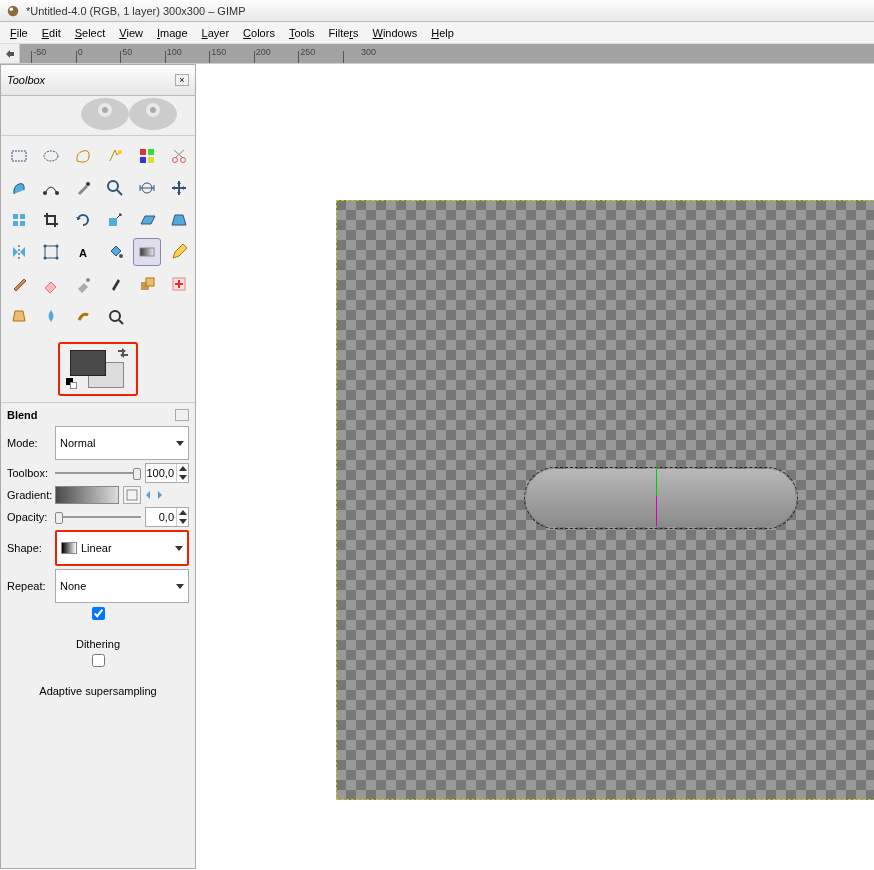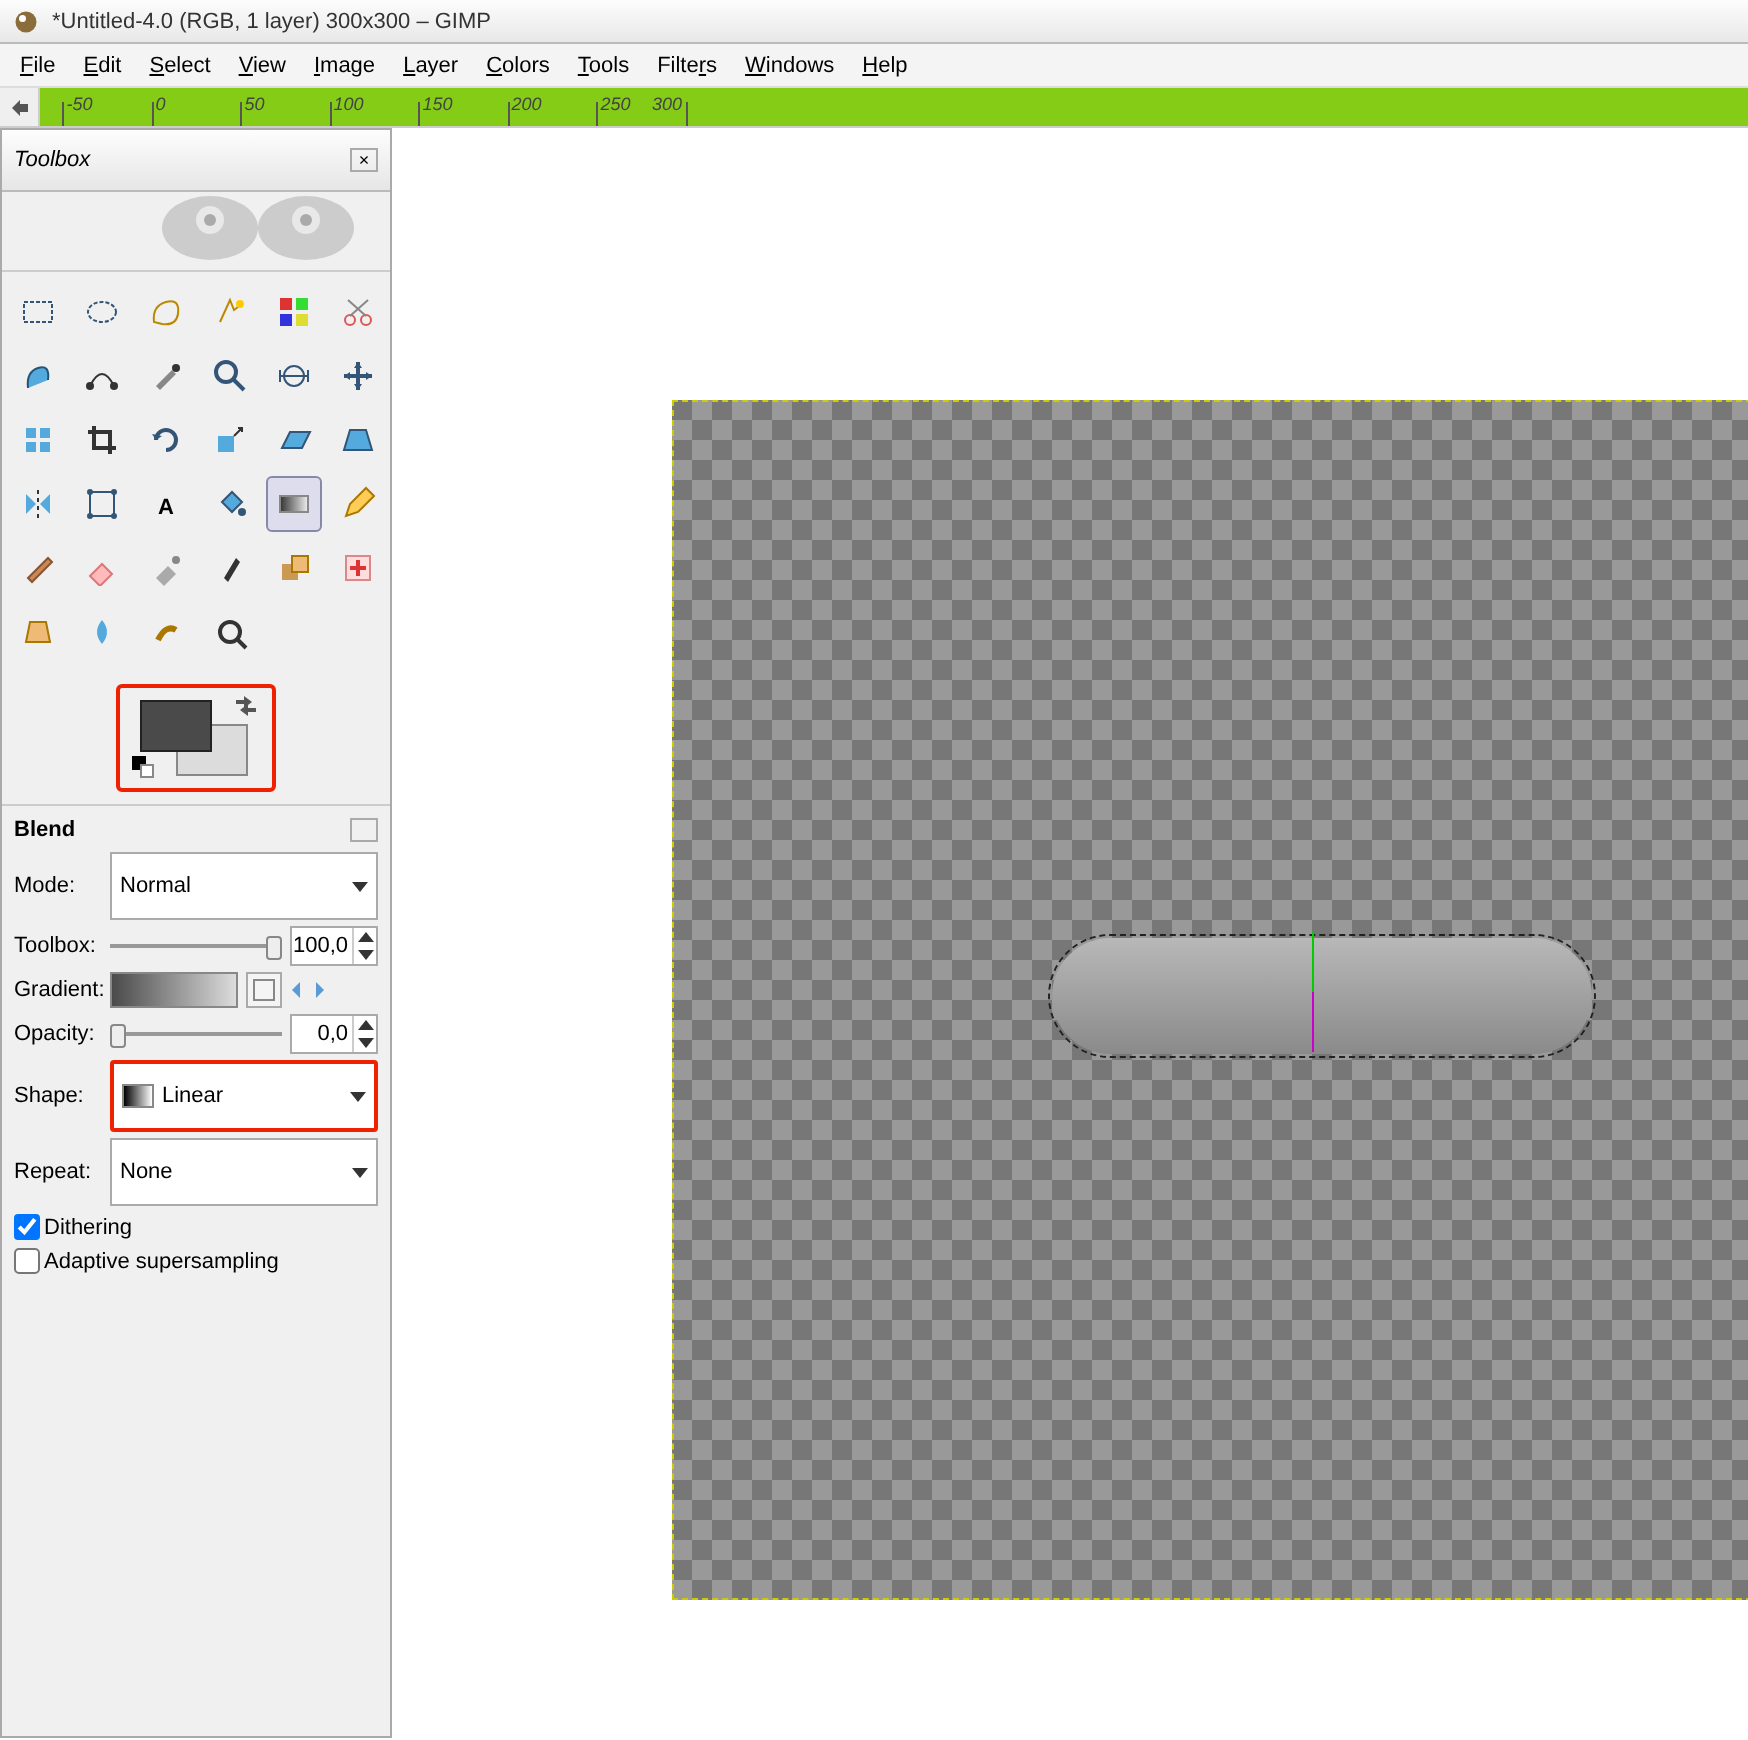--- a/index.html
+++ b/index.html
@@ -9,21 +9,21 @@
 .titlebar .icon { width: 14px; height: 14px; margin-right: 6px; display:inline-block; }
 .titlebar .title { color: #333; }
 
 .menubar { height: 22px; background: #f4f4f4; border-bottom: 1px solid #ddd; display: flex; align-items: center; padding: 0 4px; gap: 2px;}
 .menubar .mi { padding: 2px 6px; cursor: default; }
 .menubar .mi .ul { text-decoration: underline; }
 
 .ruler-row { height: 20px; display:flex; border-bottom:1px solid #ccc; background:#efefef;}
 .ruler-corner { width:20px; height:20px; border-right:1px solid #ccc; display:flex; align-items:center; justify-content:center; }
 .ruler-corner svg{width:10px;height:10px;}
-.ruler-h { flex:1; position:relative; overflow:hidden; background:#84cc16;font-style:italic;}
+.ruler-h { flex:1; position:relative; overflow:hidden; background:#a3a3a3;}
 .tick { position:absolute; bottom:0; width:1px; background:#555;}
 .tick.major{height:12px;}
 .ticklabel{position:absolute; bottom:6px; font-size:9px; color:#444; transform:translateX(2px);}
 
 .main { position:absolute; top:64px; left:0; right:0; bottom:0; display:flex; }
 
 
 .toolbox { width:196px; border:1px solid #aaa; background:#f0f0f0; display:flex; flex-direction:column; height:805px; position:relative; }
 .toolbox-titlebar { height:31px; background:linear-gradient(#fdfdfd,#e6e6e6); border-bottom:1px solid #bbb; display:flex; align-items:center; padding:0 6px; justify-content:space-between;}
 .toolbox-title { font-style:italic; }
@@ -52,21 +52,21 @@
 .slider-row { display:flex; align-items:center; gap:4px; margin:3px 0;}
 .slider-row label{width:44px;}
 .slider { flex:1; height:16px; position:relative; }
 .slider-track{position:absolute;left:0;right:0;top:7px;height:2px;background:#999;}
 .slider-thumb{position:absolute;top:3px;width:8px;height:12px;background:#eee;border:1px solid #888;border-radius:2px;}
 .numbox{width:44px;height:20px;border:1px solid #aaa;background:#fff;display:flex;align-items:center;justify-content:flex-end;padding:0 14px 0 2px;position:relative;}
 .numbox .spin{position:absolute;right:0;top:0;bottom:0;width:12px;border-left:1px solid #ccc;display:flex;flex-direction:column;}
 .numbox .spin div{flex:1;display:flex;align-items:center;justify-content:center;}
 .gradient-swatch{width:64px;height:18px;border:1px solid #888;background:linear-gradient(90deg,#4a4a4a,#dcdcdc);}
 .icon-btn{width:18px;height:18px;border:1px solid #aaa;background:#f4f4f4;display:flex;align-items:center;justify-content:center;}
-.chk{display:flex;align-items:center;gap:2px;margin:4px 0;}
+.chk{display:flex;align-items:center;gap:18px;margin:4px 0;flex-direction:column;}
 .chk input{width:13px;height:13px;}
 
 
 .canvas-area { flex:1; position:relative; background:#fff;}
 .canvas-transparent {
   position:absolute; left:140px; top:136px; width:540px; height:600px;
   background-image:
     linear-gradient(45deg,#999 25%,transparent 25%),
     linear-gradient(-45deg,#999 25%,transparent 25%),
     linear-gradient(45deg,transparent 75%,#999 75%),
@@ -126,21 +126,21 @@
       <div class="ticklabel" style="left: 100.25px;">50</div>
       <div class="tick major" style="left: 144.75px;"></div>
       <div class="ticklabel" style="left: 144.75px;">100</div>
       <div class="tick major" style="left: 189.25px;"></div>
       <div class="ticklabel" style="left: 189.25px;">150</div>
       <div class="tick major" style="left: 233.75px;"></div>
       <div class="ticklabel" style="left: 233.75px;">200</div>
       <div class="tick major" style="left: 278.25px;"></div>
       <div class="ticklabel" style="left: 278.25px;">250</div>
       <div class="tick major" style="left: 322.75px;"></div>
-      <div class="ticklabel" style="left: 304px;">300</div>
+      <div class="ticklabel" style="left: 339px;">300</div>
     </div>
 </div>
 
 <div class="main">
 
   <div class="toolbox">
     <div class="toolbox-titlebar">
       <span class="toolbox-title">Toolbox</span>
       <span style="border:1px solid #aaa;width:14px;height:12px;display:flex;align-items:center;justify-content:center;font-size:9px;">×</span>
     </div>

